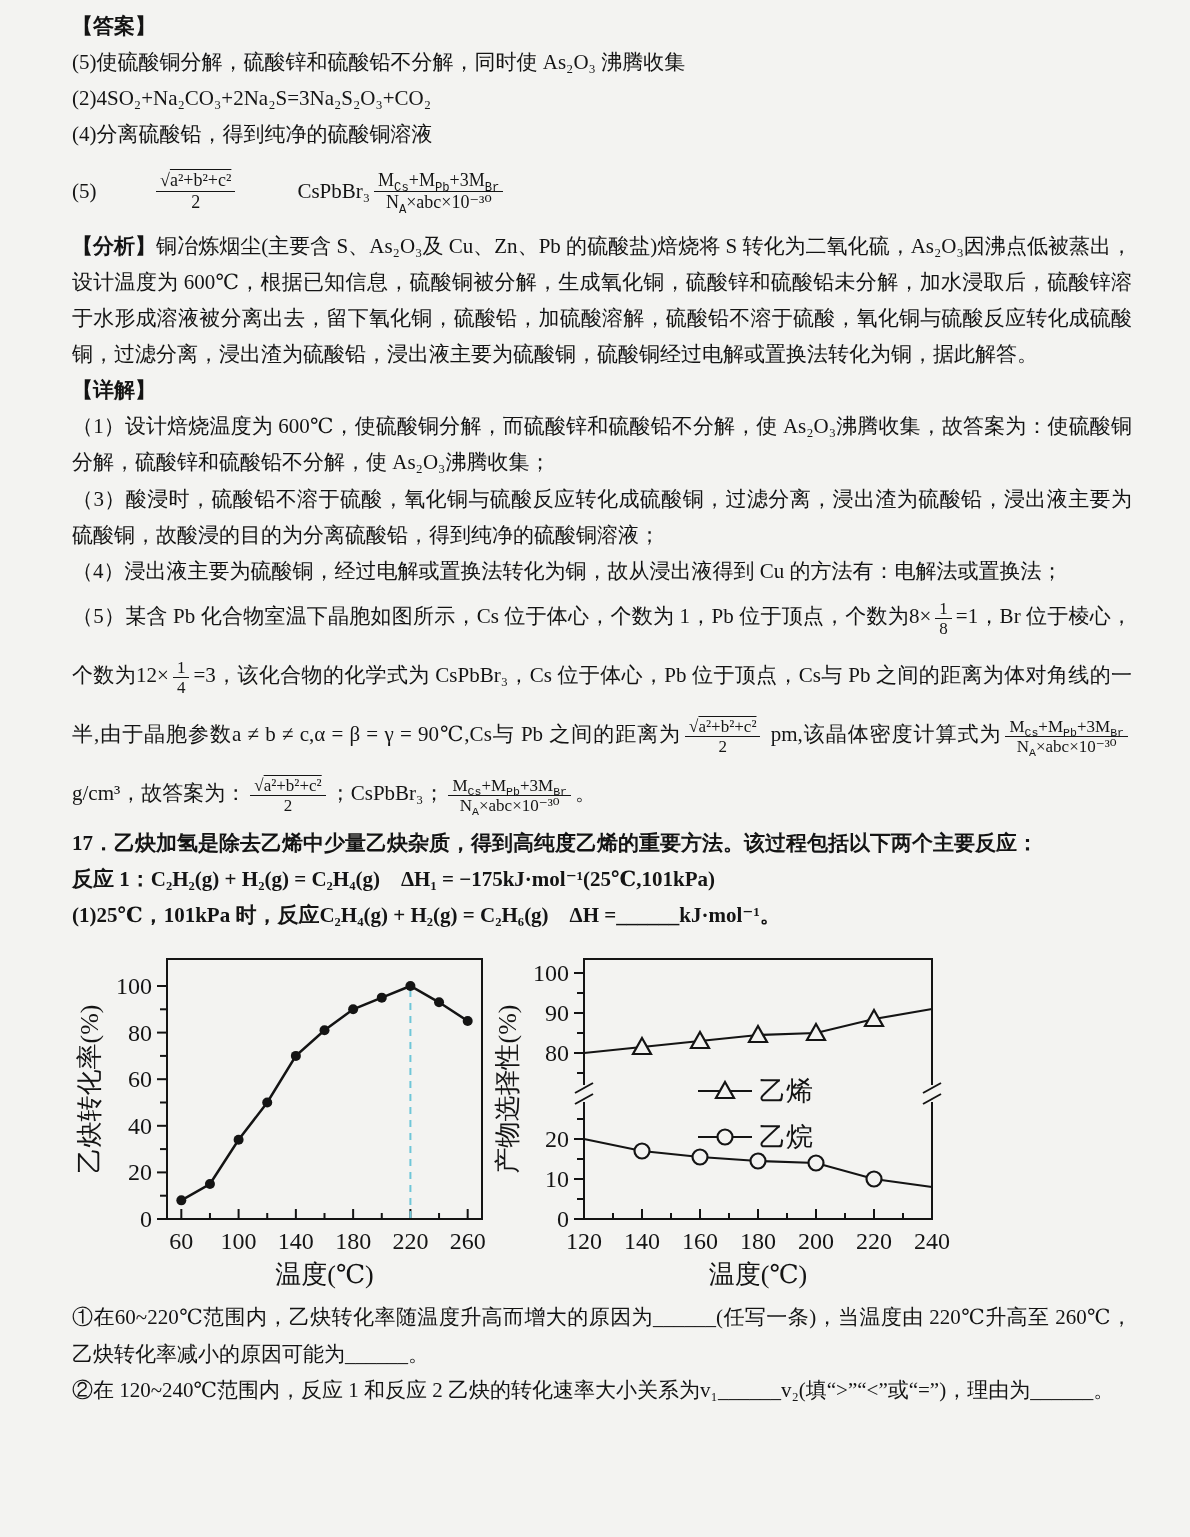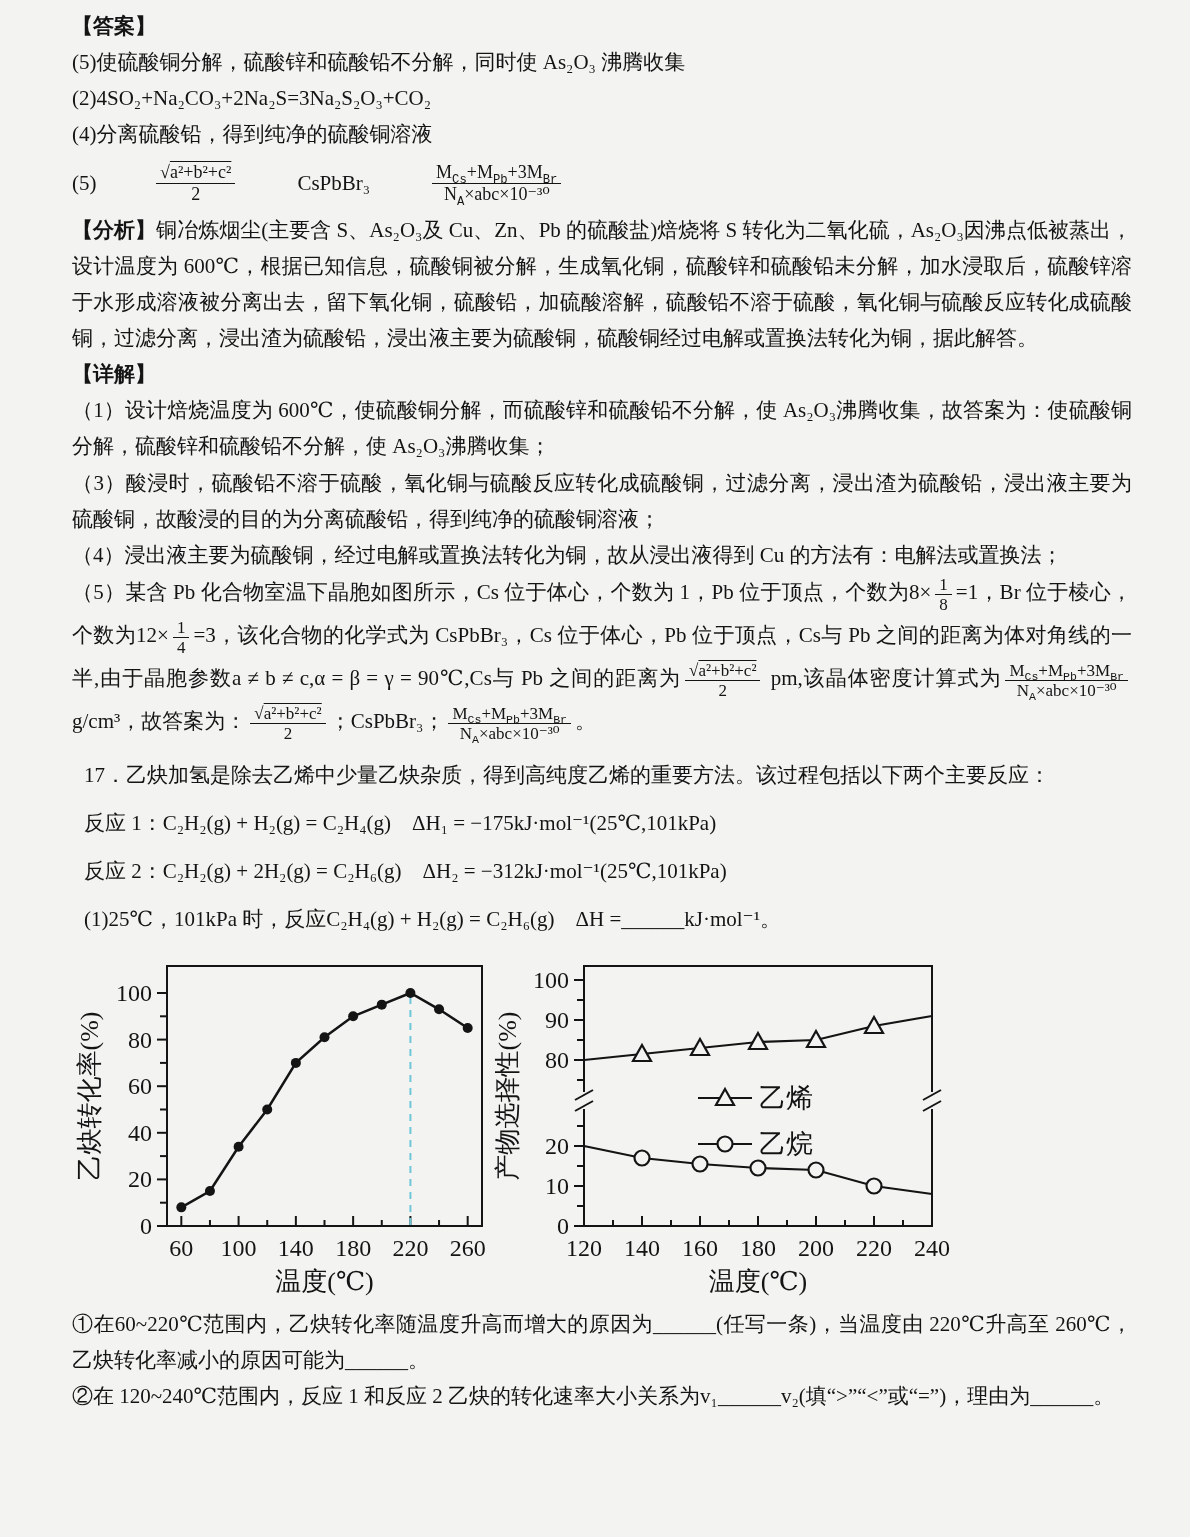--- a/index.html
+++ b/index.html
@@ -10,32 +10,32 @@
     font-family:"Liberation Serif","DejaVu Serif",serif;
     font-size:21px;
     line-height:1.72;
   }
   .doc{padding:8px 58px 26px 72px;}
   p{margin:0;text-align:justify;}
   .hd{font-weight:700;}
   sub,sup{font-size:0.68em;line-height:0;font-family:Liberation Mono, monospace;}
   .frac{
     display:inline-block;vertical-align:middle;text-align:center;
-    line-height:1.12;font-size:17px;margin:2px 4px;
+    line-height:1.12;font-size:17px;margin:10px 4px;
   }
   .frac .num{display:block;padding:0 4px;}
   .frac .den{display:block;border-top:1.6px solid #141414;padding:0 4px;}
   .ol{text-decoration:overline;}
   .ans5{display:flex;align-items:center;margin:8px 0 6px;}
   .ans5 .lbl{width:80px;}
   .ans5 .f1{margin-right:62px;}
-  .ans5 .formula{margin-right:58px;}
+  .ans5 .formula{}
   .charts{display:flex;align-items:flex-start;margin:10px 0 4px;}
   .charts svg{display:block;}
-  .q17 p{margin:12px;}
+  .q17 p{margin:0;font-weight:bold;}
 </style>
 </head>
 <body>
 
 <div class="doc">
 
   <p class="hd">【答案】</p>
   <p>(5)使硫酸铜分解，硫酸锌和硫酸铅不分解，同时使 As₂O₃ 沸腾收集</p>
   <p>(2)4SO₂+Na₂CO₃+2Na₂S=3Na₂S₂O₃+CO₂</p>
   <p>(4)分离硫酸铅，得到纯净的硫酸铜溶液</p>
@@ -57,21 +57,20 @@
 
   <p class="hd">【详解】</p>
   <p>（1）设计焙烧温度为 600℃，使硫酸铜分解，而硫酸锌和硫酸铅不分解，使 As₂O₃沸腾收集，故答案为：使硫酸铜分解，硫酸锌和硫酸铅不分解，使 As₂O₃沸腾收集；</p>
   <p>（3）酸浸时，硫酸铅不溶于硫酸，氧化铜与硫酸反应转化成硫酸铜，过滤分离，浸出渣为硫酸铅，浸出液主要为硫酸铜，故酸浸的目的为分离硫酸铅，得到纯净的硫酸铜溶液；</p>
   <p>（4）浸出液主要为硫酸铜，经过电解或置换法转化为铜，故从浸出液得到 Cu 的方法有：电解法或置换法；</p>
   <p><span>（5）某含 Pb 化合物室温下晶胞如图所示，Cs 位于体心，个数为 1，Pb 位于顶点，个数为8×</span><span class="frac"><span class="num">1</span><span class="den">8</span></span><span>=1，Br 位于棱心，个数为12×</span><span class="frac"><span class="num">1</span><span class="den">4</span></span><span>=3，该化合物的化学式为 CsPbBr₃，Cs 位于体心，Pb 位于顶点，Cs与 Pb 之间的距离为体对角线的一半,由于晶胞参数a ≠ b ≠ c,α = β = γ = 90℃,Cs与 Pb 之间的距离为</span><span class="frac"><span class="num">√<span class="ol">a²+b²+c²</span></span><span class="den">2</span></span><span> pm,该晶体密度计算式为</span><span class="frac"><span class="num">M<sub>Cs</sub>+M<sub>Pb</sub>+3M<sub>Br</sub></span><span class="den">N<sub>A</sub>×abc×10⁻³⁰</span></span><span>g/cm³，故答案为：</span><span class="frac"><span class="num">√<span class="ol">a²+b²+c²</span></span><span class="den">2</span></span><span>；CsPbBr₃；</span><span class="frac"><span class="num">M<sub>Cs</sub>+M<sub>Pb</sub>+3M<sub>Br</sub></span><span class="den">N<sub>A</sub>×abc×10⁻³⁰</span></span><span>。</span></p>
 
   <div class="q17">
     <p>17．乙炔加氢是除去乙烯中少量乙炔杂质，得到高纯度乙烯的重要方法。该过程包括以下两个主要反应：</p>
     <p>反应 1：C₂H₂(g) + H₂(g) = C₂H₄(g)　ΔH₁ = −175kJ·mol⁻¹(25℃,101kPa)</p>
-    <p>反应 2：C₂H₂(g) + 2H₂(g) = C₂H₆(g)　ΔH₂ = −312kJ·mol⁻¹(25℃,101kPa)</p>
     <p>(1)25℃，101kPa 时，反应C₂H₄(g) + H₂(g) = C₂H₆(g)　ΔH =______kJ·mol⁻¹。</p>
   </div>
 
   <div class="charts">
     <svg id="chart1" width="420" height="352" viewBox="0 0 420 352">
         <rect x="95" y="16" width="315" height="260" fill="none" stroke="#141414" stroke-width="2"></rect>
         <line x1="109.31818181818181" y1="276" x2="109.31818181818181" y2="266" stroke="#141414" stroke-width="2"></line>
         <text x="109.31818181818181" y="306" font-size="24" text-anchor="middle" fill="#141414" font-family="&quot;Liberation Serif&quot;,&quot;DejaVu Serif&quot;,serif">60</text>
         <line x1="137.95454545454544" y1="276" x2="137.95454545454544" y2="270" stroke="#141414" stroke-width="2"></line>
         <line x1="166.5909090909091" y1="276" x2="166.5909090909091" y2="266" stroke="#141414" stroke-width="2"></line>

